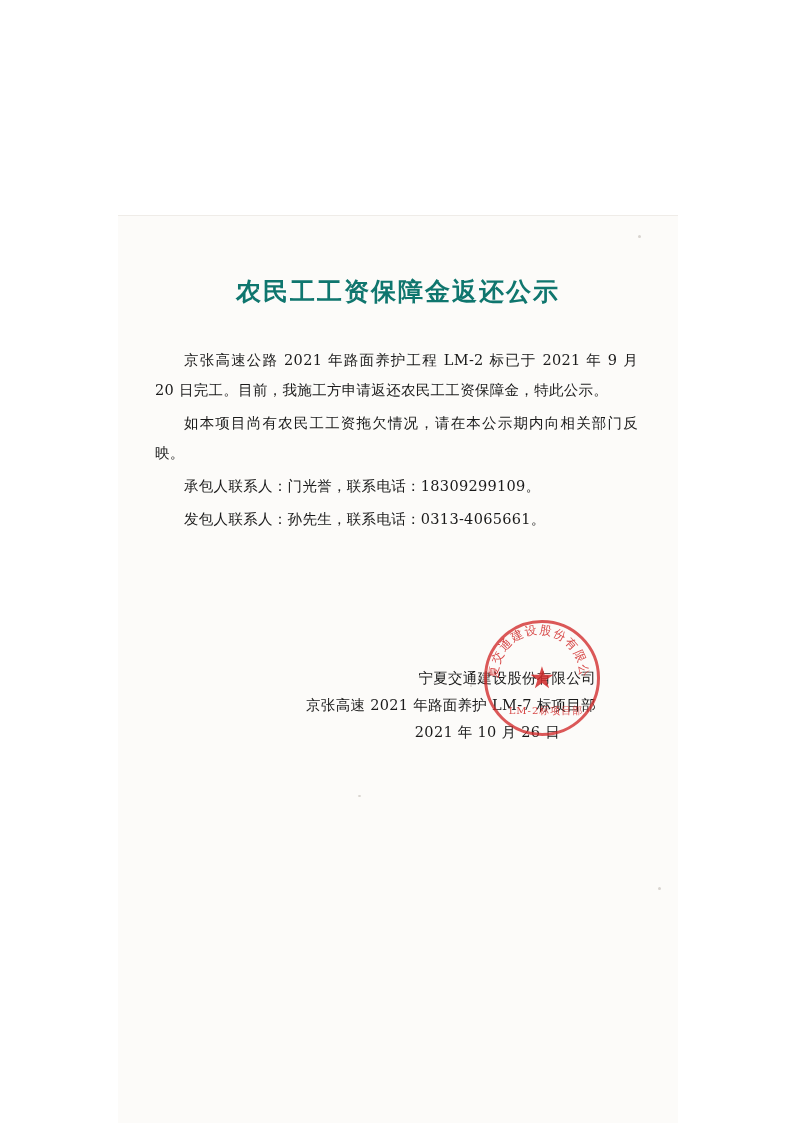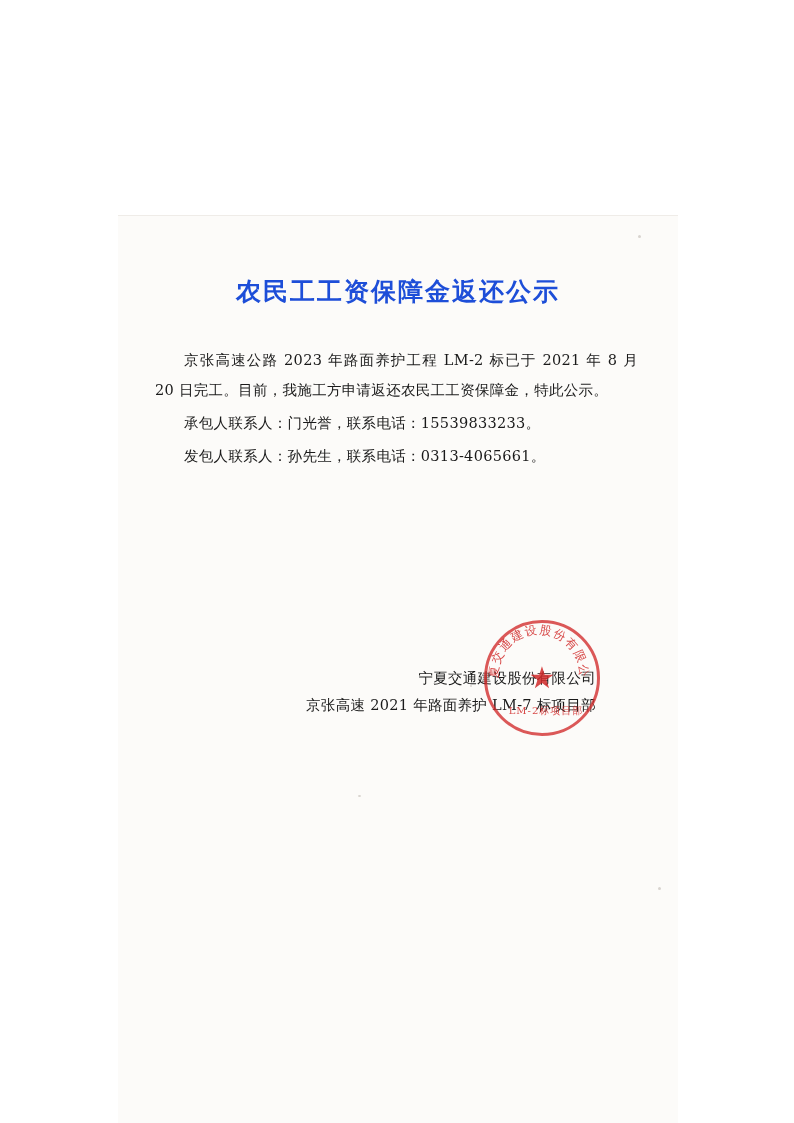--- a/index.html
+++ b/index.html
@@ -45,21 +45,21 @@
   }
   .doc-title {
     position: absolute;
     left: 118px;
     top: 275px;
     width: 560px;
     text-align: center;
     font-size: 25px;
     font-weight: bold;
     letter-spacing: 2px;
-    color: #1d4ed8;
+    color: #0f766e;
     font-family: "DejaVu Serif", serif;
   }
   .body-block {
     position: absolute;
     left: 155px;
     top: 345px;
     width: 483px;
     color: #1a1a1a;
   }
   p.para {
@@ -146,28 +146,30 @@
   <div class="scan">
     <div class="speck" style="left:520px; top:20px; width:3px; height:3px;"></div>
     <div class="speck" style="left:240px; top:580px; width:3px; height:2px;"></div>
     <div class="speck" style="left:540px; top:672px; width:3px; height:3px;"></div>
     <div class="speck" style="left:352px; top:470px; width:2px; height:2px;"></div>
   </div>
 
   <div class="doc-title">农民工工资保障金返还公示</div>
 
   <div class="body-block">
-    <p class="para indent">京张高速公路 2023 年路面养护工程 LM-2 标已于 2021 年 8 月 20 日完工。目前，我施工方申请返还农民工工资保障金，特此公示。</p>
-    <p class="para indent">承包人联系人：门光誉，联系电话：15539833233。</p>
+    <p class="para indent">京张高速公路 2021 年路面养护工程 LM-2 标已于 2021 年 9 月 20 日完工。目前，我施工方申请返还农民工工资保障金，特此公示。</p>
+    <p class="para indent">如本项目尚有农民工工资拖欠情况，请在本公示期内向相关部门反映。</p>
+    <p class="para indent">承包人联系人：门光誉，联系电话：18309299109。</p>
     <p class="para indent">发包人联系人：孙先生，联系电话：0313-4065661。</p>
   </div>
 
   <div class="sign-block">
     <div>宁夏交通建设股份有限公司</div>
     <div>京张高速 2021 年路面养护 LM-7 标项目部</div>
+    <div class="sign-date">2021 年 10 月 26 日</div>
   </div>
 
   <div class="seal">
     <div class="seal-ring"></div>
     <svg width="110" height="110" viewBox="0 0 110 110">
       <defs>
         <path id="sealArc" d="M 14,55 A 41,41 0 0 1 96,55"></path>
       </defs>
       <text fill="#d12a2a" font-size="12" font-family="DejaVu Serif, serif" opacity="0.85" letter-spacing="1.5">
         <textPath href="#sealArc" startOffset="50%" text-anchor="middle" id="seal-arc-path">宁夏交通建设股份有限公司</textPath>

